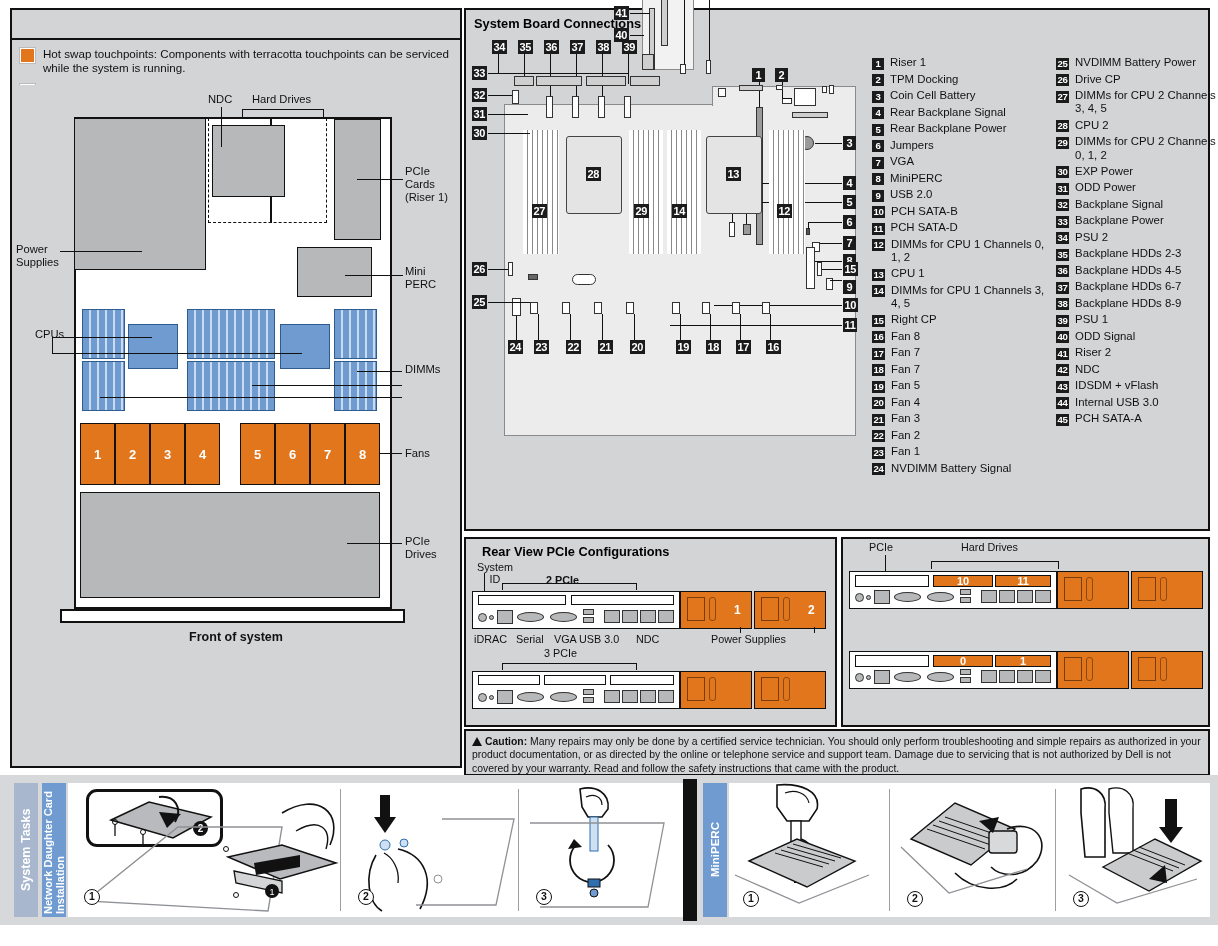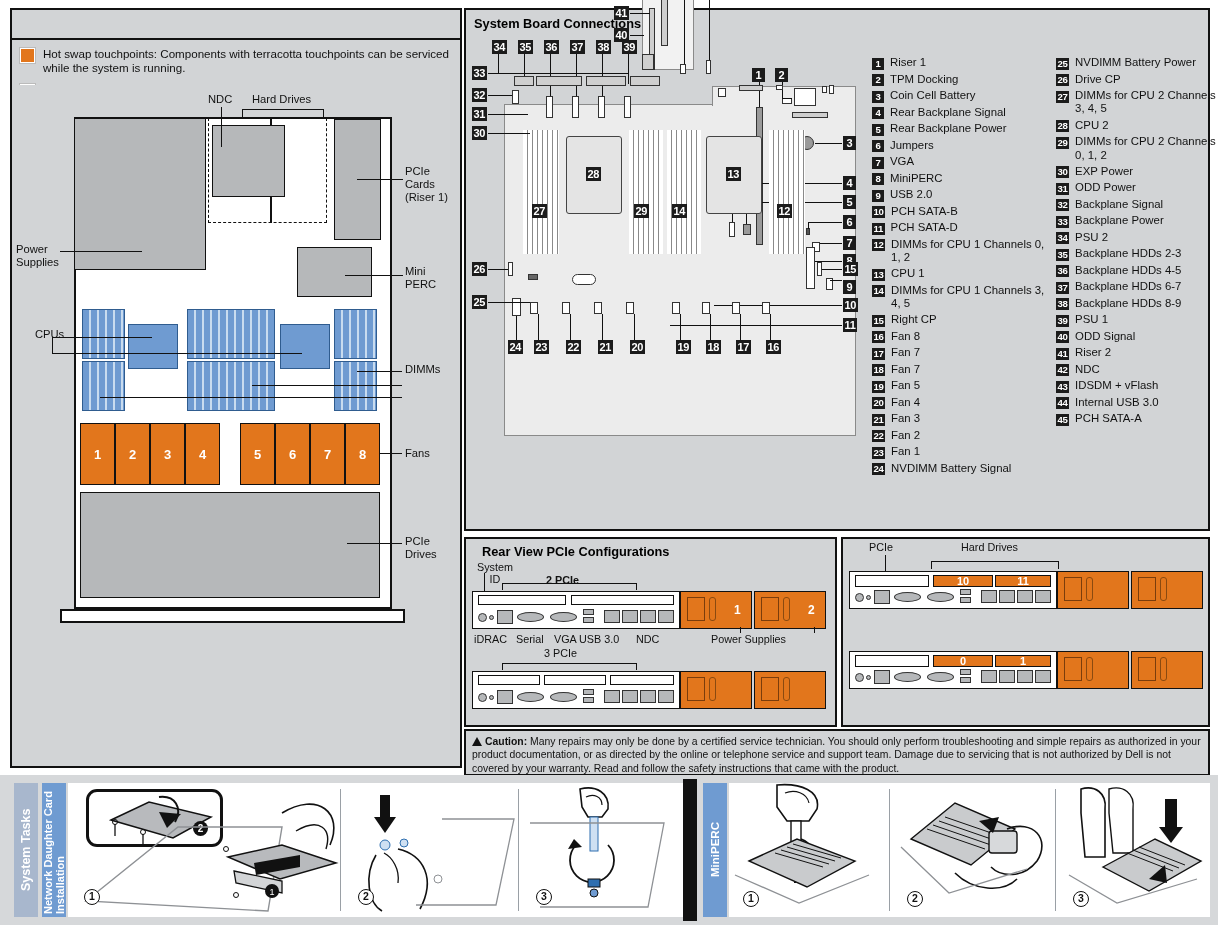--- a/index.html
+++ b/index.html
@@ -180,20 +180,21 @@
       <div>
         <div class="fan" style="left:228px;top:338px;width:35px;height:62px;line-height:62px;">5</div>
         <div class="fan" style="left:263px;top:338px;width:35px;height:62px;line-height:62px;">6</div>
         <div class="fan" style="left:298px;top:338px;width:35px;height:62px;line-height:62px;">7</div>
         <div class="fan" style="left:333px;top:338px;width:35px;height:62px;line-height:62px;">8</div>
       </div>
 
       <div class="blk" style="left:68px;top:407px;width:300px;height:106px;"></div>
 
       <div class="front-bar"></div>
+      <div class="front-txt">Front of system</div>
 
       <div class="cal" style="left:196px;top:8px;">NDC</div>
       <div class="leadv" style="left:209px;top:22px;height:40px;"></div>
 
       <div class="cal" style="left:240px;top:8px;">Hard Drives</div>
       <div class="brk" style="left:230px;top:24px;width:82px;height:8px;"></div>
 
       <div class="lead" style="left:345px;top:94px;width:46px;"></div>
       <div class="cal" style="left:393px;top:80px;width:58px;">
         <div>PCIe</div>

